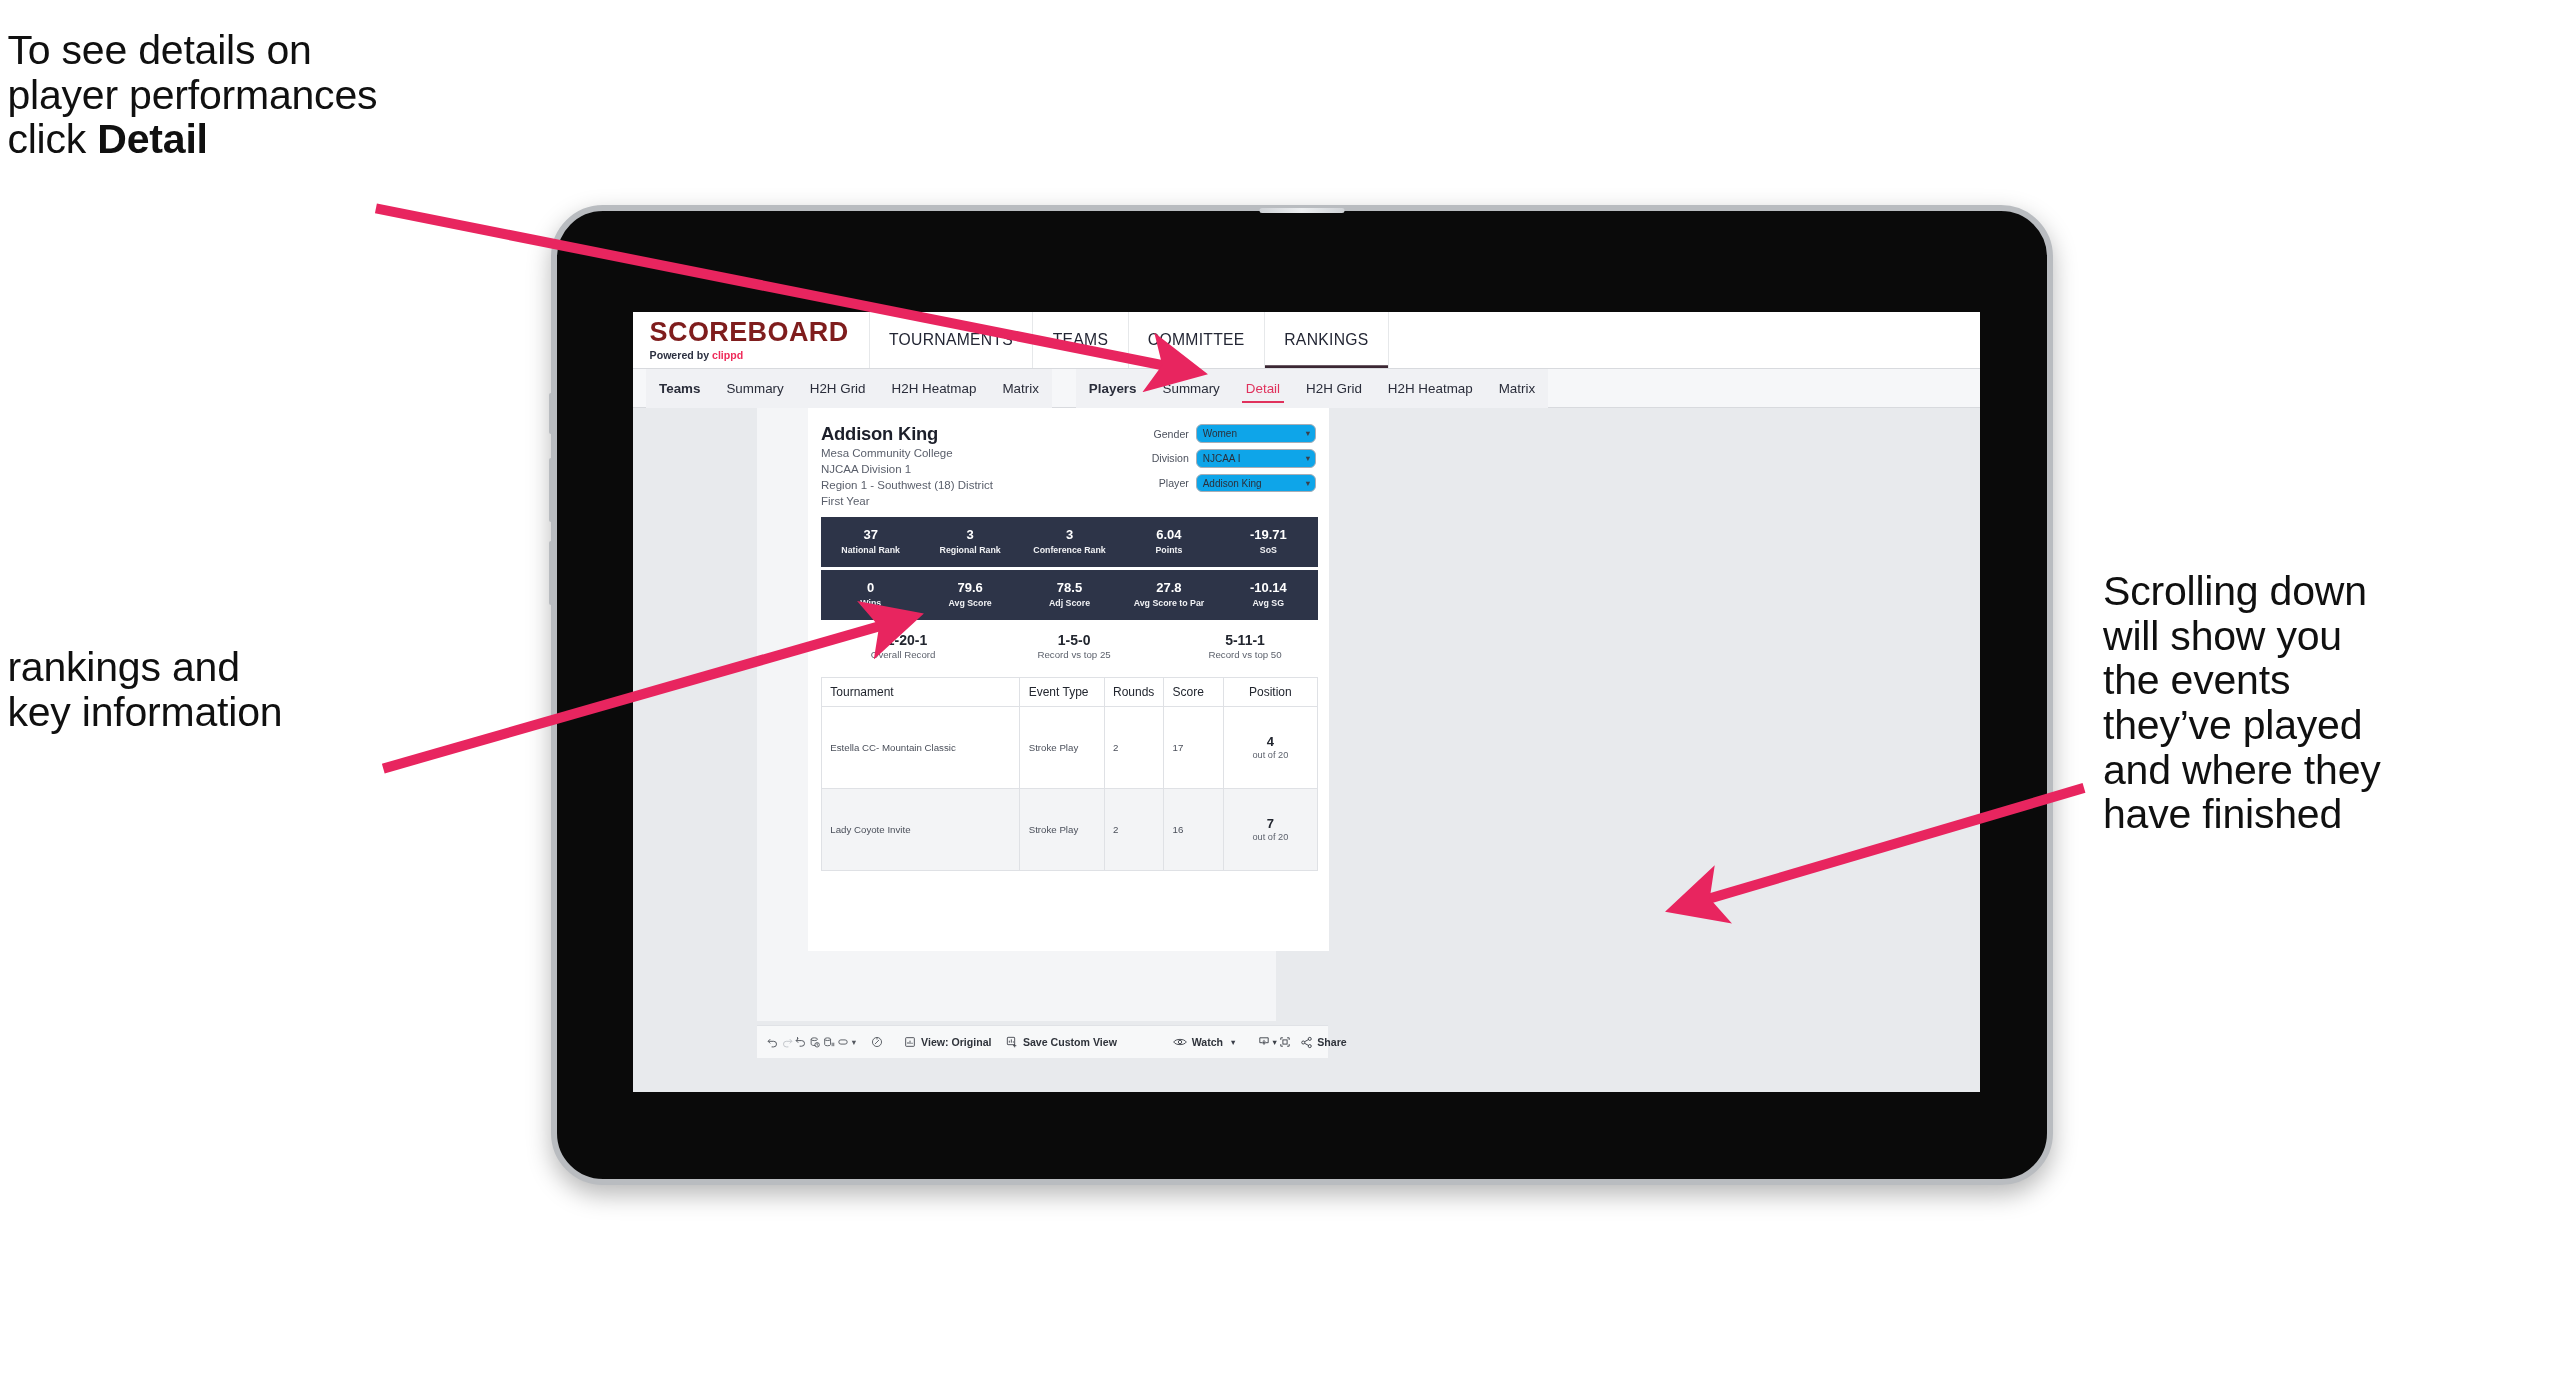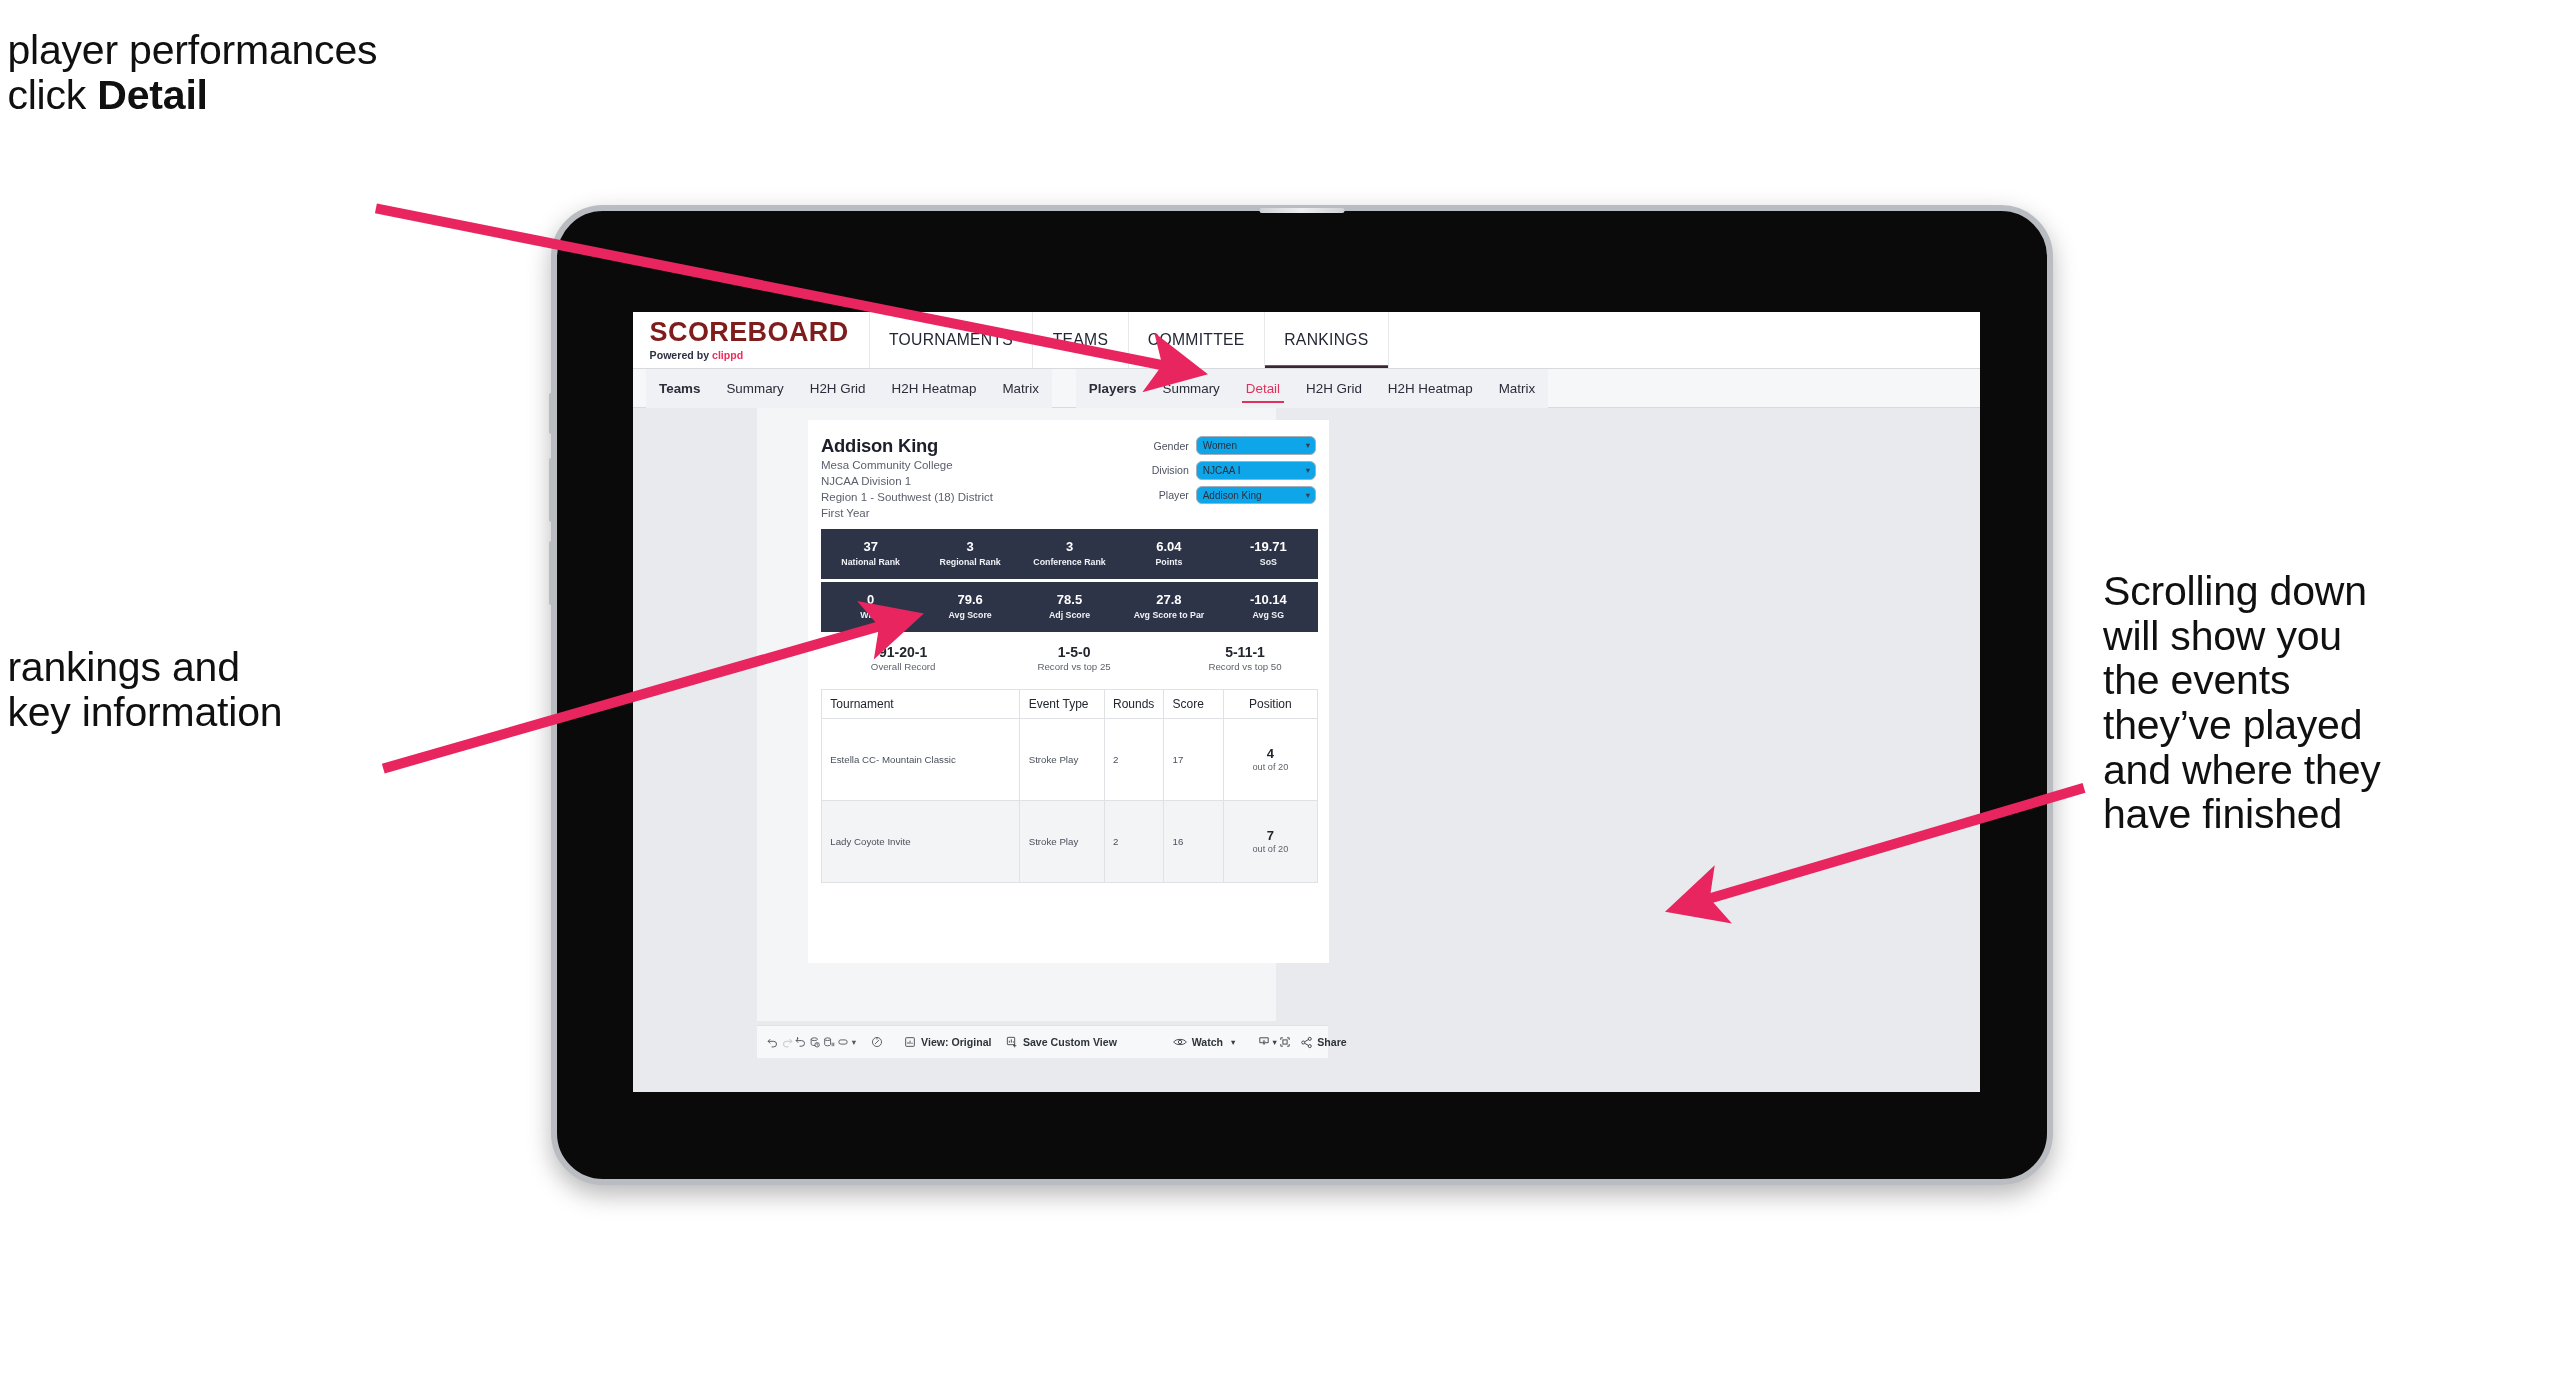--- a/index.html
+++ b/index.html
@@ -113,21 +113,21 @@
     position: relative; height: 650px; background: #e8eaed;
     display: flex;
   }
   #viz-wrap {
     position: absolute; left: 124px; top: 0;
     width: 519px; height: 613px;
     background: #f4f5f7;
     overflow: hidden;
   }
   #card {
-    position: absolute; left: 175px; top: 12px;
+    position: absolute; left: 175px; top: 0;
     width: 521px; height: 543px;
     background: #ffffff;
     padding: 14.7px 11px 0 13px;
   }
 
   
   #player-head { position: relative; }
   #pname { font-size: 18.4px; font-weight: 700; color: #1c1f2a; letter-spacing: -0.2px; }
   .pmeta { font-size: 11.5px; color: #5a5f6b; line-height: 1.33; margin-top: 0.9px; }
 
@@ -199,20 +199,21 @@
   }
   .tb-item .lbl { font-weight: 600; }
   .tb-caret { font-size: 7.4px; color: #3a3e49; margin-left: 1.8px; }
 </style>
 </head>
 <body>
 
 <div id="stage">
 
   <div class="annot" id="annot-detail">
+    <div>To see details on</div>
     <div>player performances</div>
     <div><span>click </span><b>Detail</b></div>
   </div>
 
   <div class="annot" id="annot-rankings">
     <div>rankings and</div>
     <div>key information</div>
   </div>
 
   <div class="annot" id="annot-scroll">

